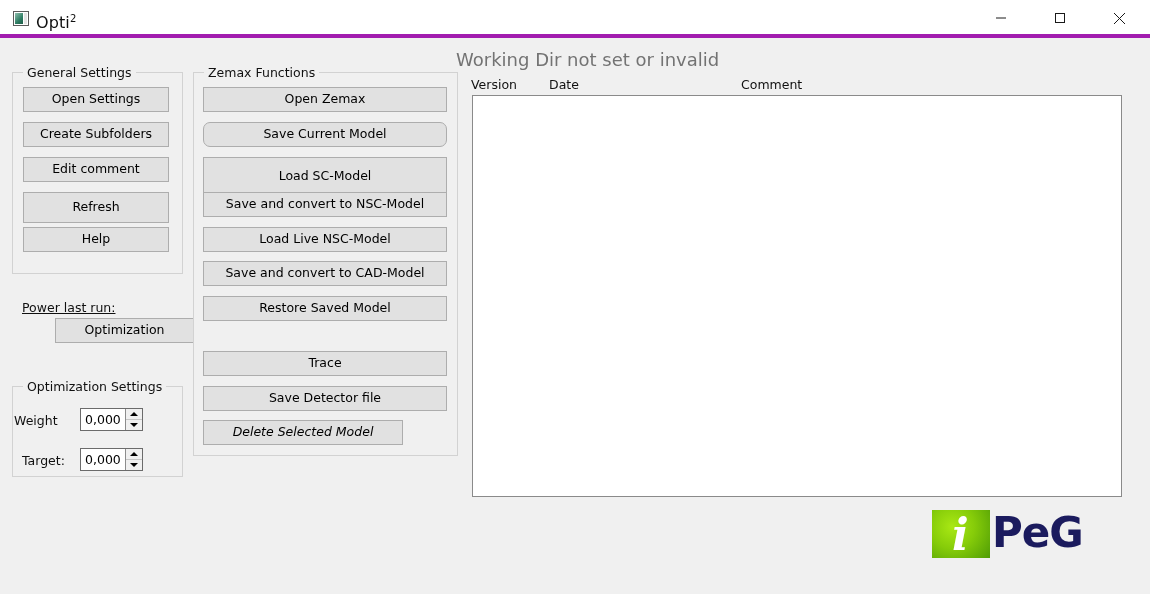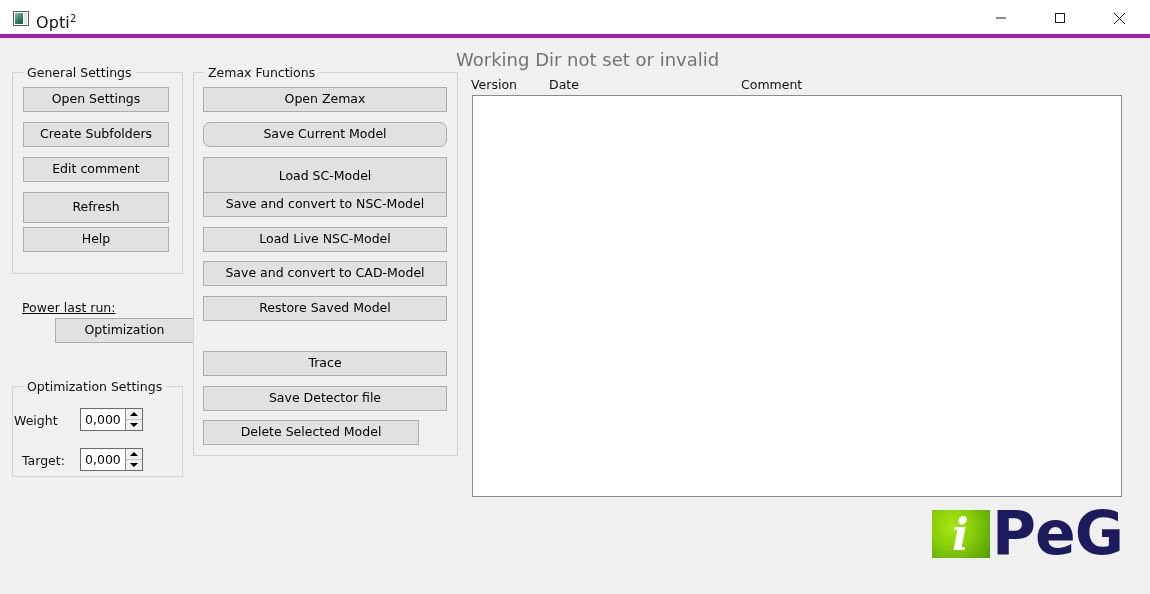--- a/index.html
+++ b/index.html
@@ -209,21 +209,21 @@
     font-style: italic;
     font-size: 44px;
     line-height: 40px;
     font-weight: 700;
   }
   #logo .word {
     position: absolute;
     left: 60px; top: -1px;
     font-family: "DejaVu Sans", sans-serif;
     font-weight: 700;
-    font-size: 60px;
+    font-size: 42px;
     line-height: 52px;
     color: #1b1b5e;
     letter-spacing: -1px;
   }
 </style>
 </head>
 <body>
 
 <div class="titlebar">
   <div class="title-icon">
@@ -306,21 +306,21 @@
 <button class="btn" style="left:203px; top:87px; width:244px; height:25px;">Open Zemax</button>
 <button class="btn" style="left:203px; top:122px; width:244px; height:25px;border-radius:7px;">Save Current Model</button>
 <button class="btn" style="left:203px; top:157px; width:244px; height:38px;">Load SC-Model</button>
 <button class="btn" style="left:203px; top:192px; width:244px; height:25px;">Save and convert to NSC-Model</button>
 <button class="btn" style="left:203px; top:227px; width:244px; height:25px;">Load Live NSC-Model</button>
 <button class="btn" style="left:203px; top:261px; width:244px; height:25px;">Save and convert to CAD-Model</button>
 <button class="btn" style="left:203px; top:296px; width:244px; height:25px;">Restore Saved Model</button>
 
 <button class="btn" style="left:203px; top:351px; width:244px; height:25px;">Trace</button>
 <button class="btn" style="left:203px; top:386px; width:244px; height:25px;">Save Detector file</button>
-<button class="btn" style="left:203px; top:420px; width:216px; height:25px;">Delete Selected Model</button>
+<button class="btn" style="left:203px; top:420px; width:200px; height:25px;font-style:italic;">Delete Selected Model</button>
 
 <div id="working-dir-status">Working Dir not set or invalid</div>
 
 <div class="col-header" id="col-version">Version</div>
 <div class="col-header" id="col-date">Date</div>
 <div class="col-header" id="col-comment">Comment</div>
 
 <div id="model-list"></div>
 
 <div id="logo">

